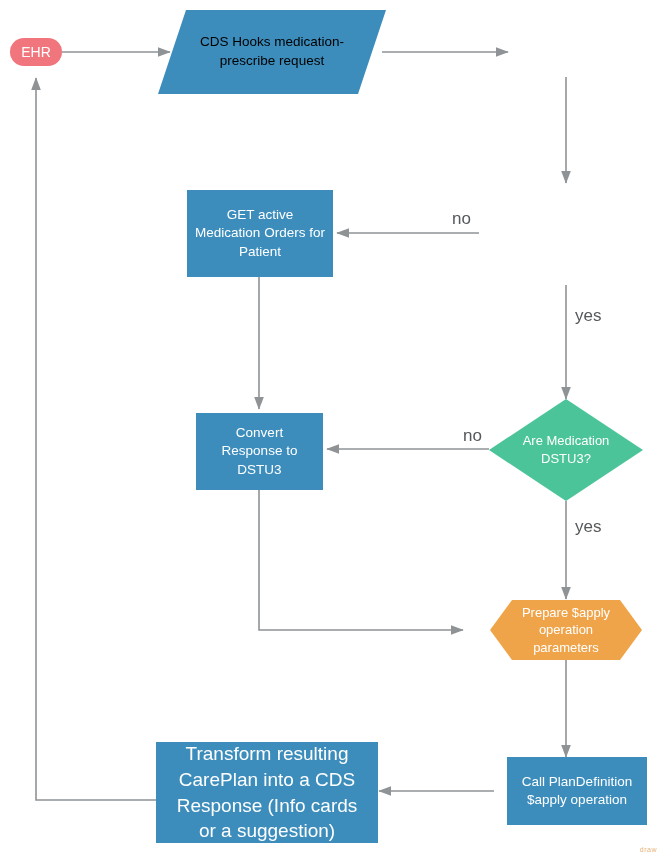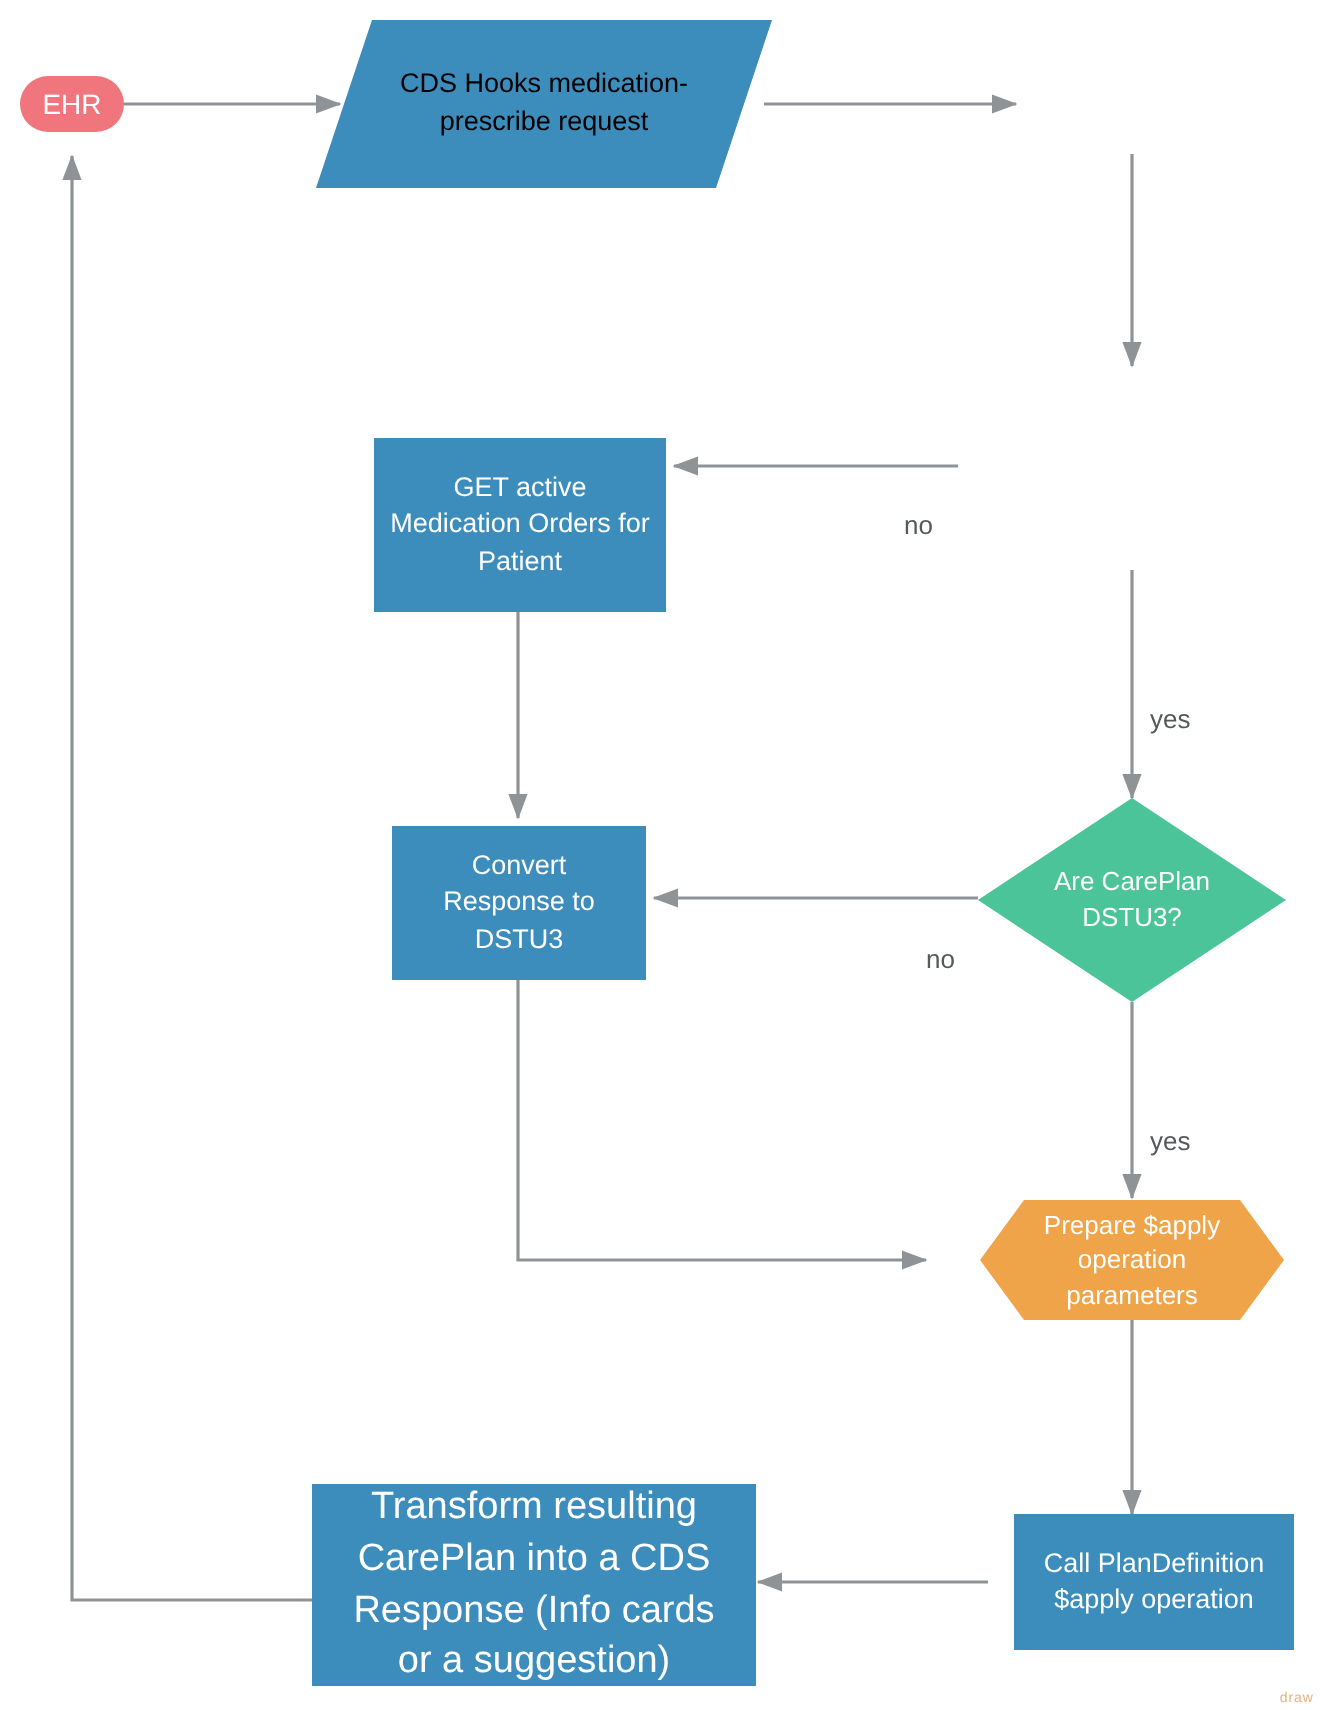--- a/index.html
+++ b/index.html
@@ -53,22 +53,21 @@
   }
   .para-wrap {
     position: absolute;
   }
   .hex-wrap {
     position: absolute;
   }
   .edge-label {
     position: absolute;
     color: #55595c;
-    font-size: 13px;
-    margin-top: 46px;
+    font-size: 17px;
   }
   svg.lines {
     position: absolute;
     left: 0;
     top: 0;
     width: 663px;
     height: 855px;
     pointer-events: none;
   }
   .wm {
@@ -125,29 +124,29 @@
 
   <div class="para-wrap" style="left:158px; top:10px; width:228px; height:84px;">
     <svg width="228" height="84" style="position:absolute;left:0;top:0;">
       <polygon points="28,0 228,0 200,84 0,84" fill="#3c8dbc"></polygon>
     </svg>
     <div style="position:absolute;inset:0;display:flex;align-items:center;justify-content:center;color:#000000;font-size:13.5px;text-align:center;line-height:1.4;padding:0 26px;box-sizing:border-box;">CDS Hooks medication-prescribe request</div>
   </div>
 
 
 
-  <div class="node rect" style="left:187px; top:190px; width:146px; height:87px; font-size:13.5px; padding:0 8px;margin-top:29px;">
+  <div class="node rect" style="left:187px; top:190px; width:146px; height:87px; font-size:13.5px; padding:0 8px;">
     <span>GET active Medication Orders for Patient</span>
   </div>
 
   <div class="diamond-wrap" style="left:489px; top:399px; width:154px; height:102px;">
     <svg class="diamond-shape" width="154" height="102">
       <polygon points="77,0 154,51 77,102 0,51" fill="#4cc49a"></polygon>
     </svg>
-    <div class="diamond-label" style="font-size:13px;padding:0 18px;box-sizing:border-box;">Are CarePlan DSTU3?</div>
+    <div class="diamond-label" style="font-size:13px;padding:0 18px;box-sizing:border-box;">Are Medication DSTU3?</div>
   </div>
 
   <div class="node rect" style="left:196px; top:413px; width:127px; height:77px; font-size:13.5px; padding:0 8px;">
     <span>Convert Response to DSTU3</span>
   </div>
 
   <div class="hex-wrap" style="left:490px; top:600px; width:152px; height:60px;">
     <svg width="152" height="60" style="position:absolute;left:0;top:0;">
       <polygon points="22,0 130,0 152,30 130,60 22,60 0,30" fill="#f0a44a"></polygon>
     </svg>

